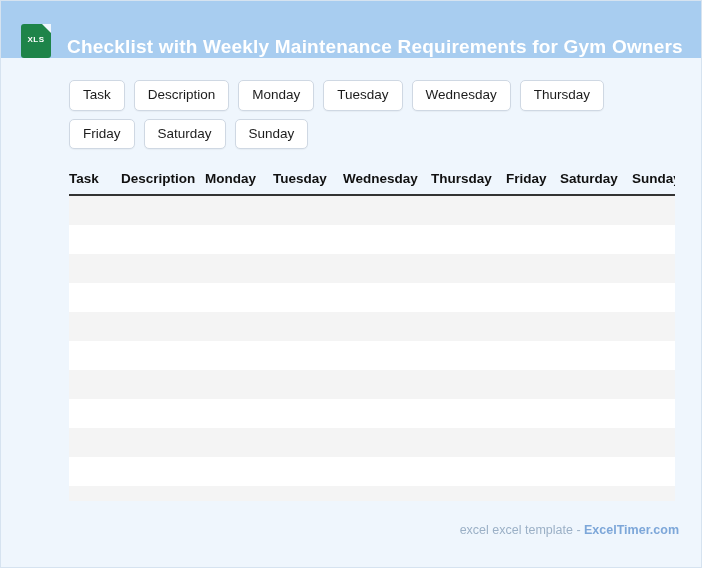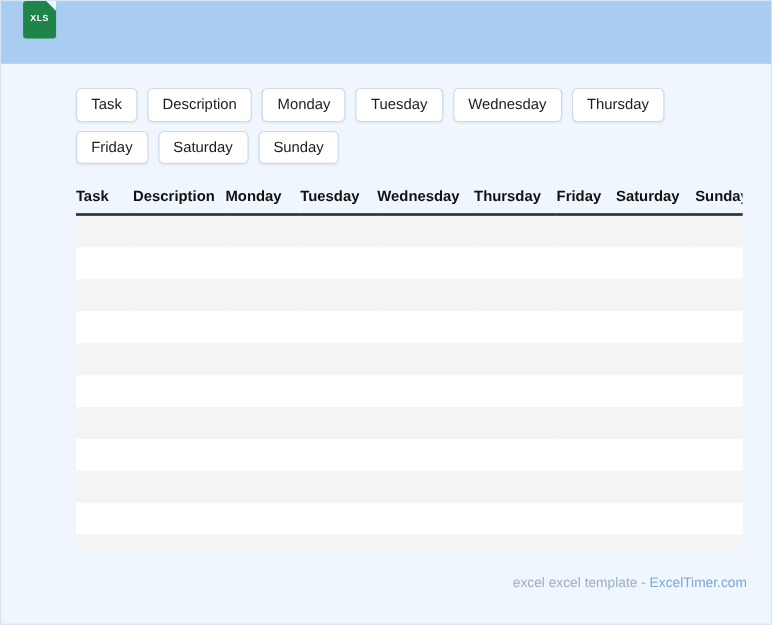--- a/index.html
+++ b/index.html
@@ -19,21 +19,21 @@
     height: 568px;
     background: #eff6fd;
     box-sizing: border-box;
     border: 1px solid #d6e3f0;
   }
   
   .header {
     height: 57px;
     background: #a8cdf0;
     display: flex;
-    align-items: flex-start;
+    align-items: flex-end;
     padding: 0 14px;
     box-sizing: border-box;
   }
   .xls-icon {
     width: 30px;
     height: 34px;
     position: relative;
     flex: 0 0 auto;
     margin-right: 16px;
     margin-left: 6px;
@@ -130,34 +130,35 @@
   .footer {
     position: absolute;
     right: 22px;
     bottom: 30px;
     font-size: 12.5px;
     color: #9bb0c6;
     white-space: nowrap;
   }
   .footer .brand {
     color: #7da7d9;
-    font-weight: normal;
+    font-weight: bold;
   }
 </style>
 </head>
 <body>
 
 <div class="page">
 
   <div class="header">
     <div class="xls-icon">
       <div class="sheet"></div>
       <div class="fold"></div>
       <div class="label">XLS</div>
     </div>
+    <div class="header-title">Checklist with Weekly Maintenance Requirements for Gym Owners</div>
   </div>
 
   <div class="chips">
     <span class="chip">Task</span>
     <span class="chip">Description</span>
     <span class="chip">Monday</span>
     <span class="chip">Tuesday</span>
     <span class="chip">Wednesday</span>
     <span class="chip">Thursday</span>
     <span class="chip">Friday</span>

